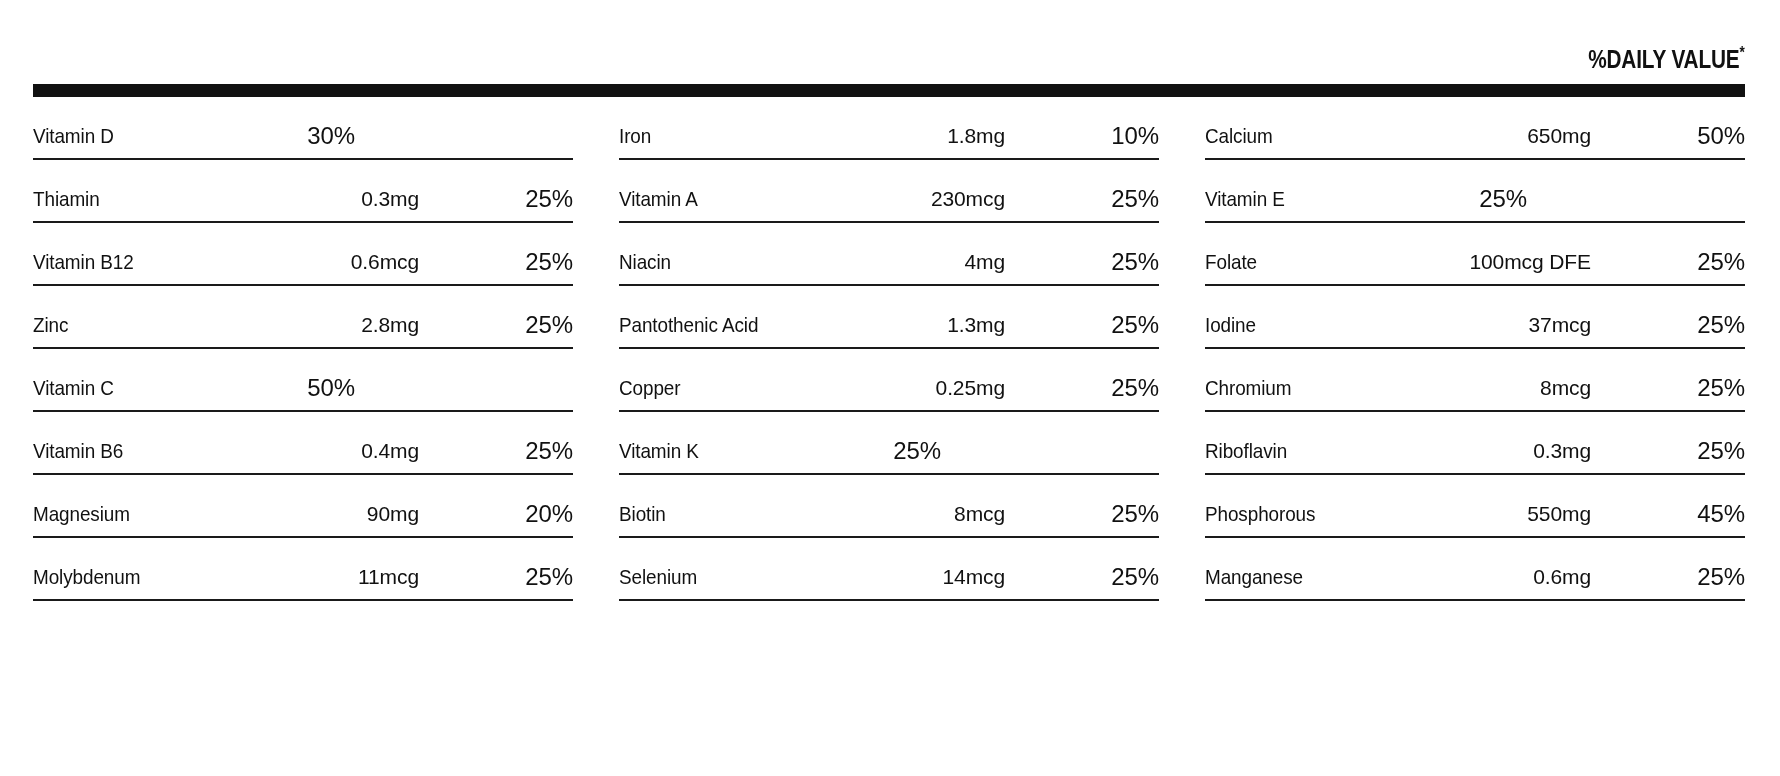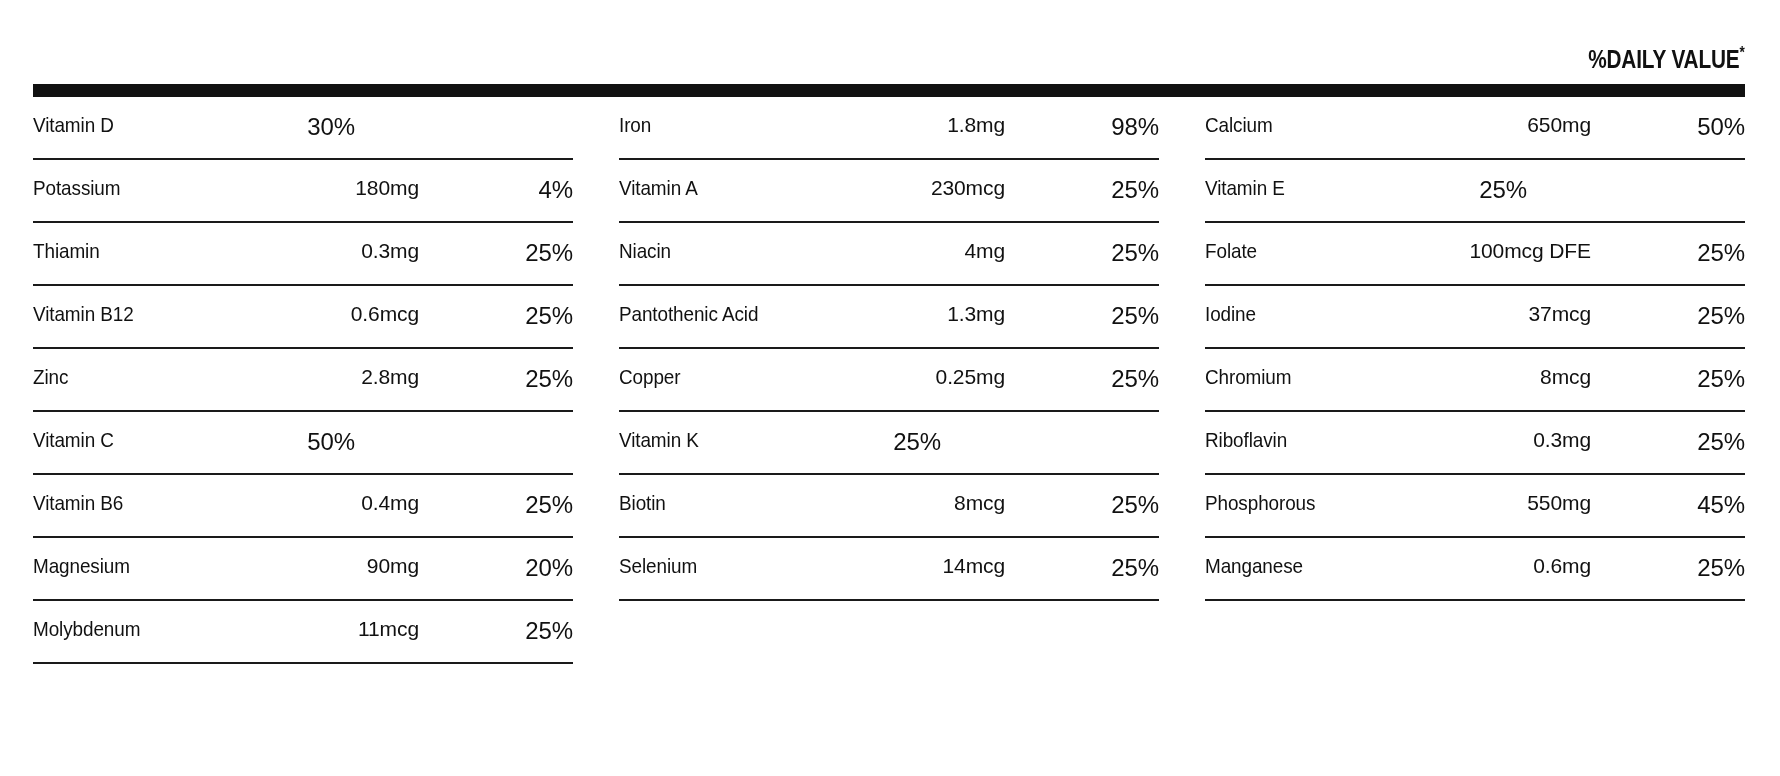--- a/index.html
+++ b/index.html
@@ -72,21 +72,21 @@
     justify-content: space-between;
     align-items: flex-start;
   }
   .nutrient-column {
     width: 540px;
     flex: 0 0 540px;
   }
 
   .nutrient-row {
     display: flex;
-    align-items: flex-start;
+    align-items: center;
     height: 63px;
     box-sizing: border-box;
     border-bottom: 2px solid #1a1a1a;
     padding-bottom: 0;
   }
   .nutrient-row > * {
     padding-top: 16px;
   }
 
   .n-name {
@@ -128,25 +128,20 @@
   <div id="top-rule"></div>
 
   <div id="columns">
 
   <div class="nutrient-column">
         <div class="nutrient-row">
           <div class="n-name">Vitamin D</div>
           <div class="n-dv">30%</div>
         </div>
         <div class="nutrient-row">
-          <div class="n-name">Potassium</div>
-          <div class="n-amount">180mg</div>
-          <div class="n-dv">4%</div>
-        </div>
-        <div class="nutrient-row">
           <div class="n-name">Thiamin</div>
           <div class="n-amount">0.3mg</div>
           <div class="n-dv">25%</div>
         </div>
         <div class="nutrient-row">
           <div class="n-name">Vitamin B12</div>
           <div class="n-amount">0.6mcg</div>
           <div class="n-dv">25%</div>
         </div>
         <div class="nutrient-row">
@@ -171,21 +166,21 @@
         <div class="nutrient-row">
           <div class="n-name">Molybdenum</div>
           <div class="n-amount">11mcg</div>
           <div class="n-dv">25%</div>
         </div>
       </div>
       <div class="nutrient-column">
         <div class="nutrient-row">
           <div class="n-name">Iron</div>
           <div class="n-amount">1.8mg</div>
-          <div class="n-dv">98%</div>
+          <div class="n-dv">10%</div>
         </div>
         <div class="nutrient-row">
           <div class="n-name">Vitamin A</div>
           <div class="n-amount">230mcg</div>
           <div class="n-dv">25%</div>
         </div>
         <div class="nutrient-row">
           <div class="n-name">Niacin</div>
           <div class="n-amount">4mg</div>
           <div class="n-dv">25%</div>

